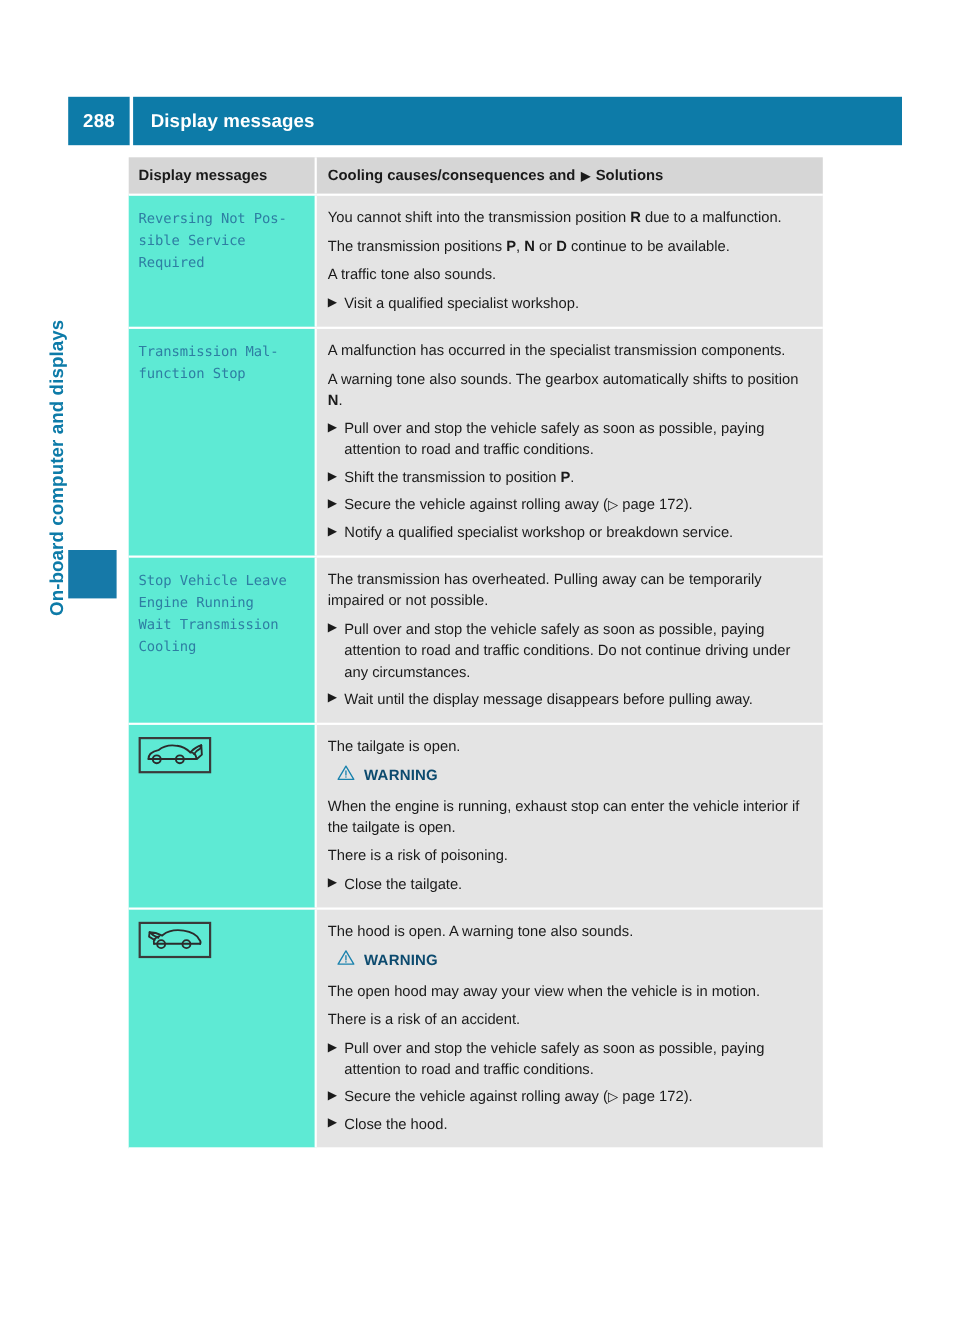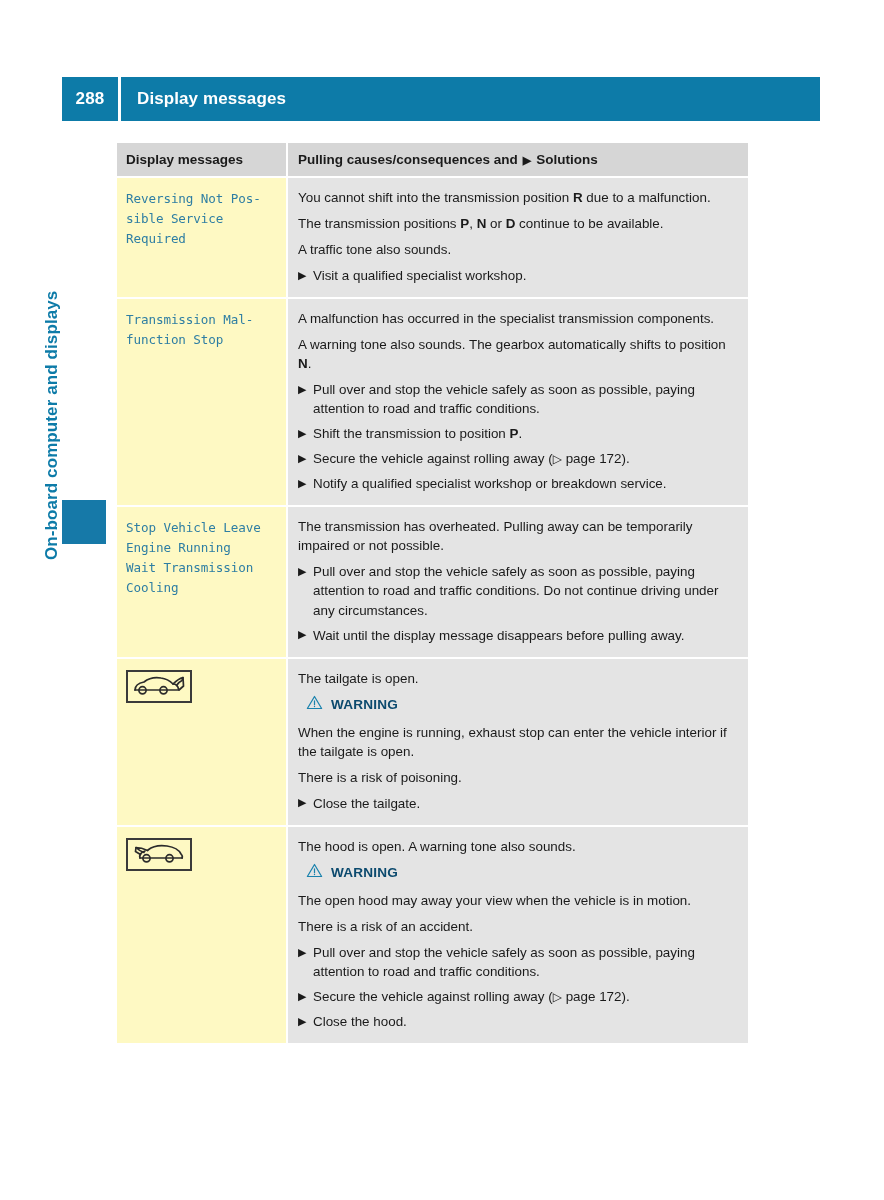--- a/index.html
+++ b/index.html
@@ -12,21 +12,21 @@
     height: 1200px;
     position: relative;
     font-family: "Liberation Sans", sans-serif;
     -webkit-font-smoothing: antialiased;
   }
 
   
   #page-header {
     position: absolute;
     left: 62px;
-    top: 77px;
+    top: 88px;
     width: 758px;
     height: 44px;
     display: flex;
     align-items: stretch;
   }
   #page-number-block {
     width: 56px;
     background: #0d7ba8;
     color: #ffffff;
     font-size: 17px;
@@ -104,21 +104,21 @@
     border-bottom: 2px solid #ffffff;
   }
   #messages-table th.th-msg { padding-left: 9px; }
   #messages-table th.th-cause { padding-left: 10px; border-left: 2px solid #ffffff; }
 
   #messages-table td {
     vertical-align: top;
     border-bottom: 2px solid #ffffff;
   }
   td.cell-message {
-    background: #fef9c3;
+    background: #5eead4;
     padding: 11px 8px 14px 9px;
     font-family: "DejaVu Sans Mono", "Liberation Mono", monospace;
     font-size: 12.6px;
     line-height: 1.58;
     color: #2e7ea3;
     letter-spacing: -0.1px;
     white-space: pre-line;
   }
   td.cell-cause {
     background: #e4e4e4;
@@ -188,21 +188,21 @@
 
 <table id="messages-table">
   <colgroup>
     <col class="col-msg">
     <col class="col-cause">
   </colgroup>
   <thead>
     <tr>
       <th class="th-msg">Display messages</th>
       <th class="th-cause">
-        <span>Pulling causes/consequences and</span><span style="margin:0 5px 0 5px;font-size:11px;">▶</span><span>Solutions</span>
+        <span>Cooling causes/consequences and</span><span style="margin:0 5px 0 5px;font-size:11px;">▶</span><span>Solutions</span>
       </th>
     </tr>
   </thead>
   <tbody id="table-body">
       <tr>
         <td class="cell-message">Reversing Not Pos-
 sible Service
 Required</td>
         <td class="cell-cause">
           <p>You cannot shift into the transmission position <b>R</b> due to a malfunction.</p>

